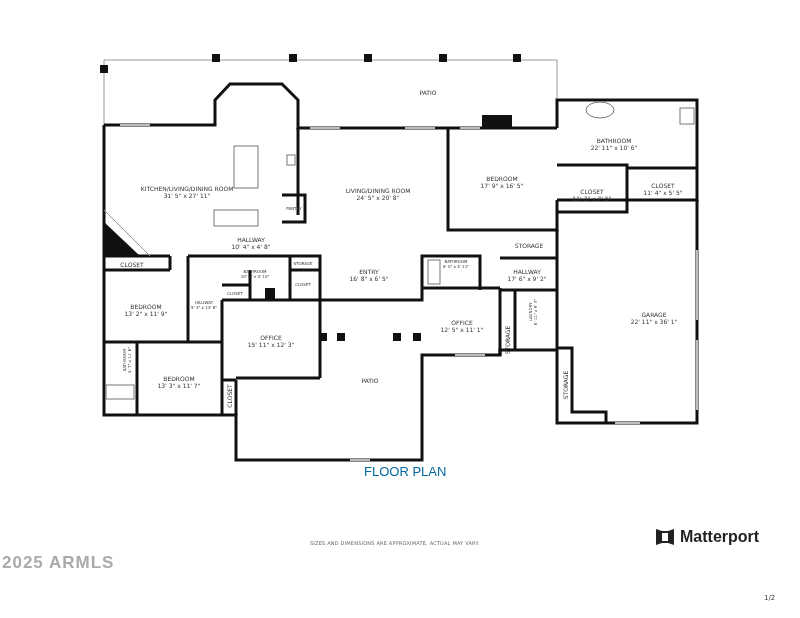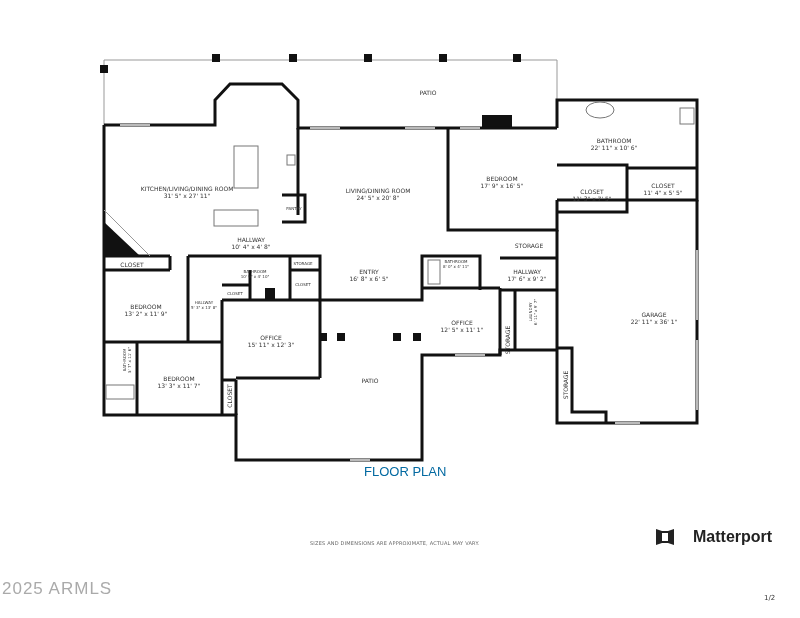--- a/index.html
+++ b/index.html
@@ -4,23 +4,23 @@
 <style>
   html,body{margin:0;padding:0;background:#fff;}
   body{width:800px;height:618px;position:relative;overflow:hidden;font-family:"DejaVu Sans",sans-serif;color:#333;}
   #plan{position:absolute;left:0;top:0;}
   .lbl{position:absolute;text-align:center;font-size:6px;line-height:7px;color:#333;white-space:nowrap;transform:translate(-50%,-50%);}
   .lbl .d{display:block;}
   .vert{transform:translate(-50%,-50%) rotate(-90deg);}
   .tiny{font-size:4px;line-height:5px;}
   #title{position:absolute;left:364px;top:464px;font-size:13px;color:#0369a1;font-family:"Liberation Sans",sans-serif;}
   #disclaimer{position:absolute;left:310px;top:540px;font-size:5px;color:#666;letter-spacing:.2px;}
-  #logo{position:absolute;left:655px;top:527px;display:flex;align-items:center;gap:18px;}
+  #logo{position:absolute;left:655px;top:527px;display:flex;align-items:center;gap:5px;}
   #logo .name{font-size:16px;font-weight:bold;color:#222;font-family:"Liberation Sans",sans-serif;}
-  #copyright{position:absolute;left:2px;top:579px;font-size:17px;color:#aaa;font-family:"Liberation Sans",sans-serif;font-weight:400;letter-spacing:1px;}
+  #copyright{position:absolute;left:2px;top:553px;font-size:17px;color:#aaa;font-family:"Liberation Sans",sans-serif;font-weight:700;letter-spacing:1px;}
   #pager{position:absolute;left:764px;top:594px;font-size:7px;color:#333;}
 </style>
 </head>
 <body>
 
 <svg id="plan" width="800" height="618" viewBox="0 0 800 618">
   <g fill="none" stroke="#999" stroke-width="1">
 
     <polyline points="104,60 557,60 557,128"></polyline>
     <line x1="104" y1="60" x2="104" y2="125"></line>

